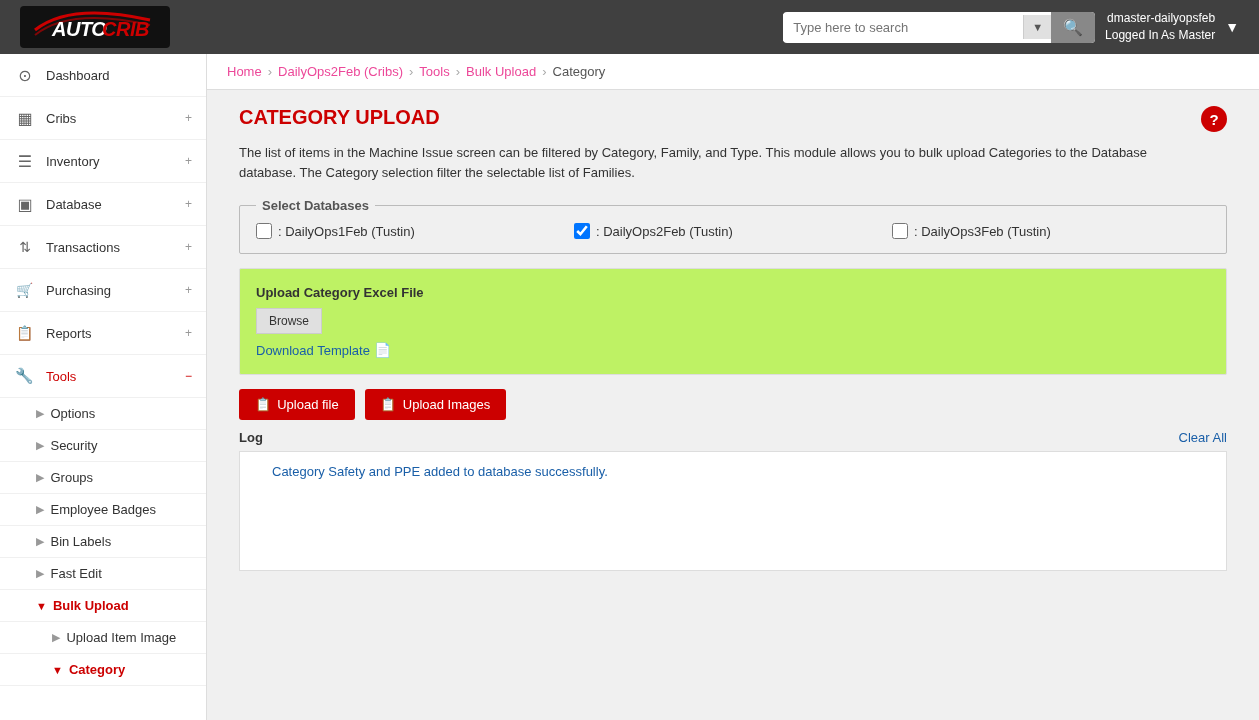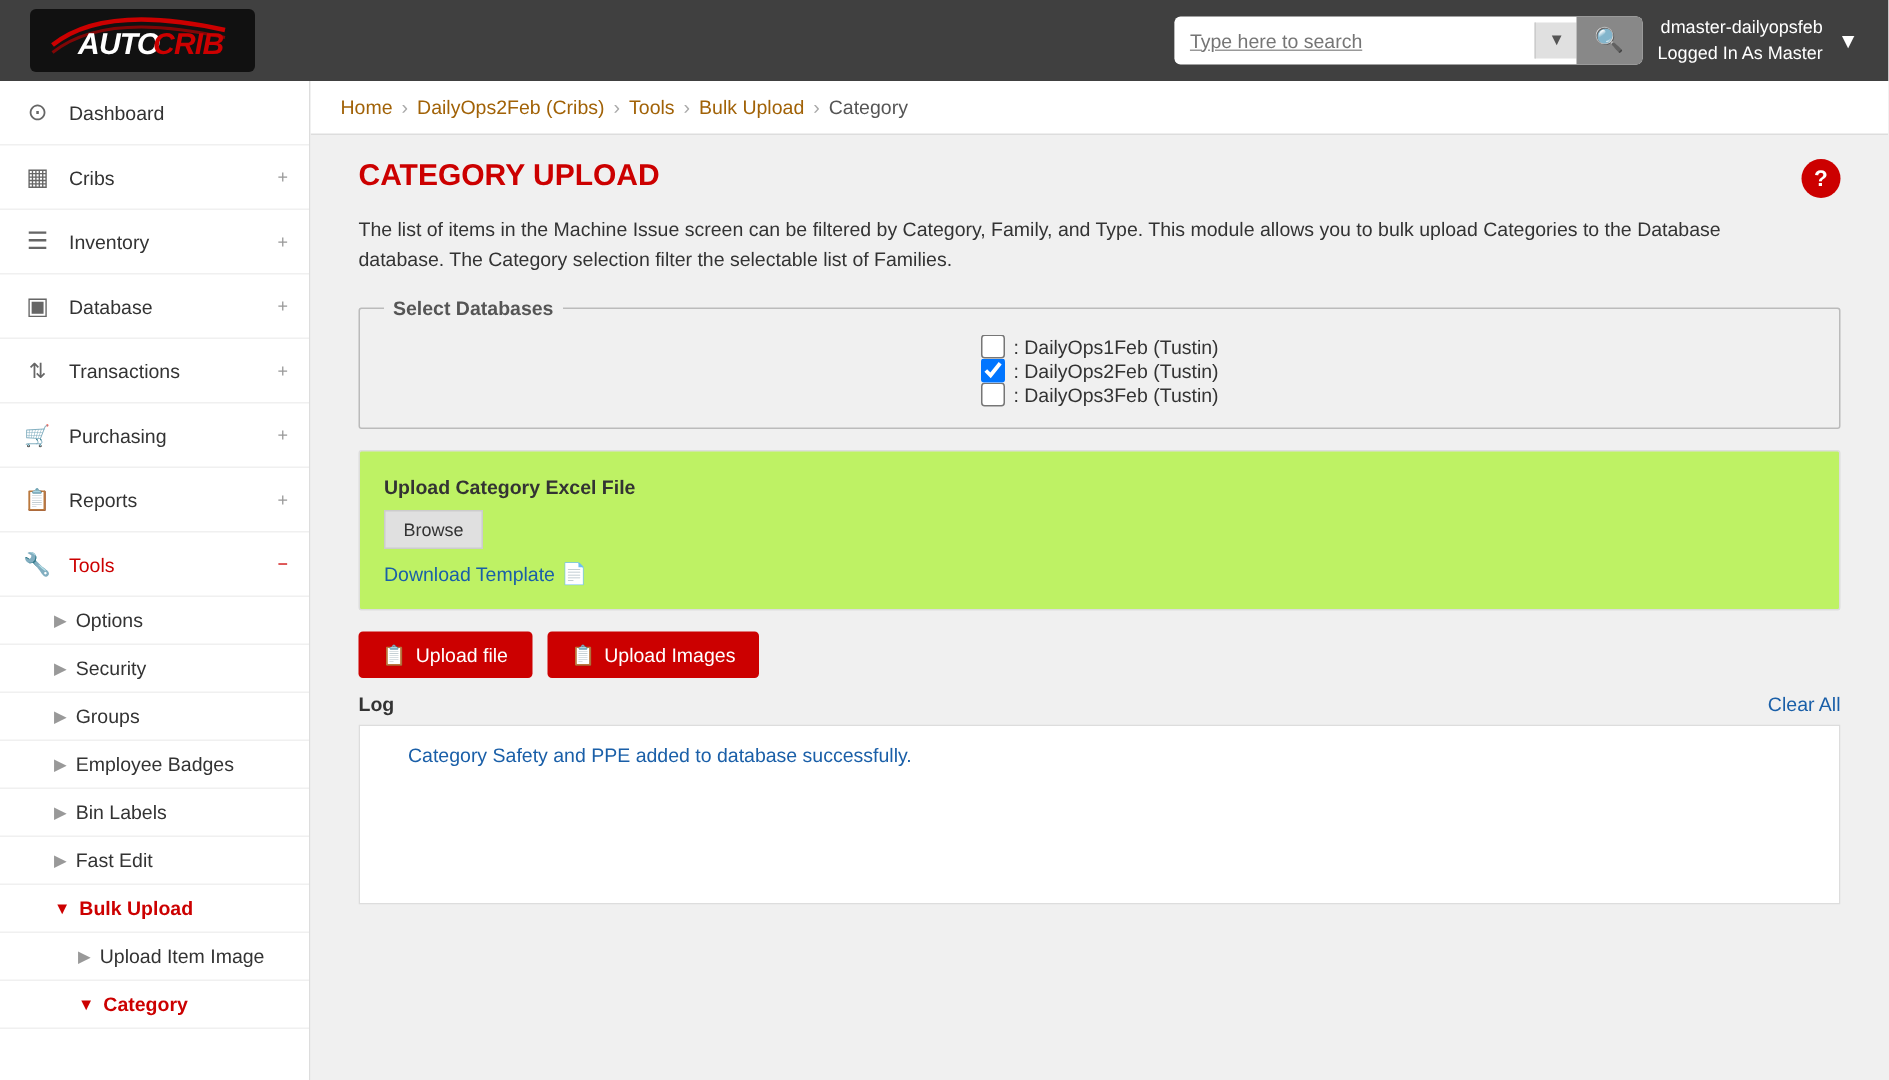--- a/index.html
+++ b/index.html
@@ -38,21 +38,20 @@
       border-radius: 4px;
       overflow: hidden;
     }
     .search-input {
       border: none;
       outline: none;
       padding: 6px 10px;
       font-size: 13px;
       width: 240px;
       color: #999;
-      text-decoration: underline;
     }
     .search-dropdown-btn {
       background: #e0e0e0;
       border: none;
       padding: 6px 8px;
       cursor: pointer;
       font-size: 11px;
       color: #555;
       border-left: 1px solid #ccc;
     }
@@ -149,21 +148,21 @@
     .breadcrumb {
       background: white;
       padding: 10px 20px;
       font-size: 13px;
       color: #666;
       border-bottom: 1px solid #ddd;
       display: flex;
       align-items: center;
       gap: 6px;
     }
-    .breadcrumb a { color: #a16207; text-decoration: none; }
+    .breadcrumb a { color: #ec4899; text-decoration: none; }
     .breadcrumb .sep { color: #aaa; }
     .breadcrumb .current { color: #555; }
 
     
     .page-content {
       padding: 16px 32px;
     }
     .page-title {
       font-size: 20px;
       font-weight: bold;
@@ -197,21 +196,20 @@
       background: #bef264;
       border: 1px solid #ddd;
       border-radius: 2px;
       margin-bottom: 14px;
       padding: 16px;
     }
     .db-checkboxes {
       display: flex;
       gap: 0;
       align-items: center;
-      flex-direction: column;
     }
     .db-checkbox-item {
       display: flex;
       align-items: center;
       flex: 1;
       gap: 6px;
       font-size: 13px;
       color: #333;
     }
     .db-checkbox-item input[type="checkbox"] {

